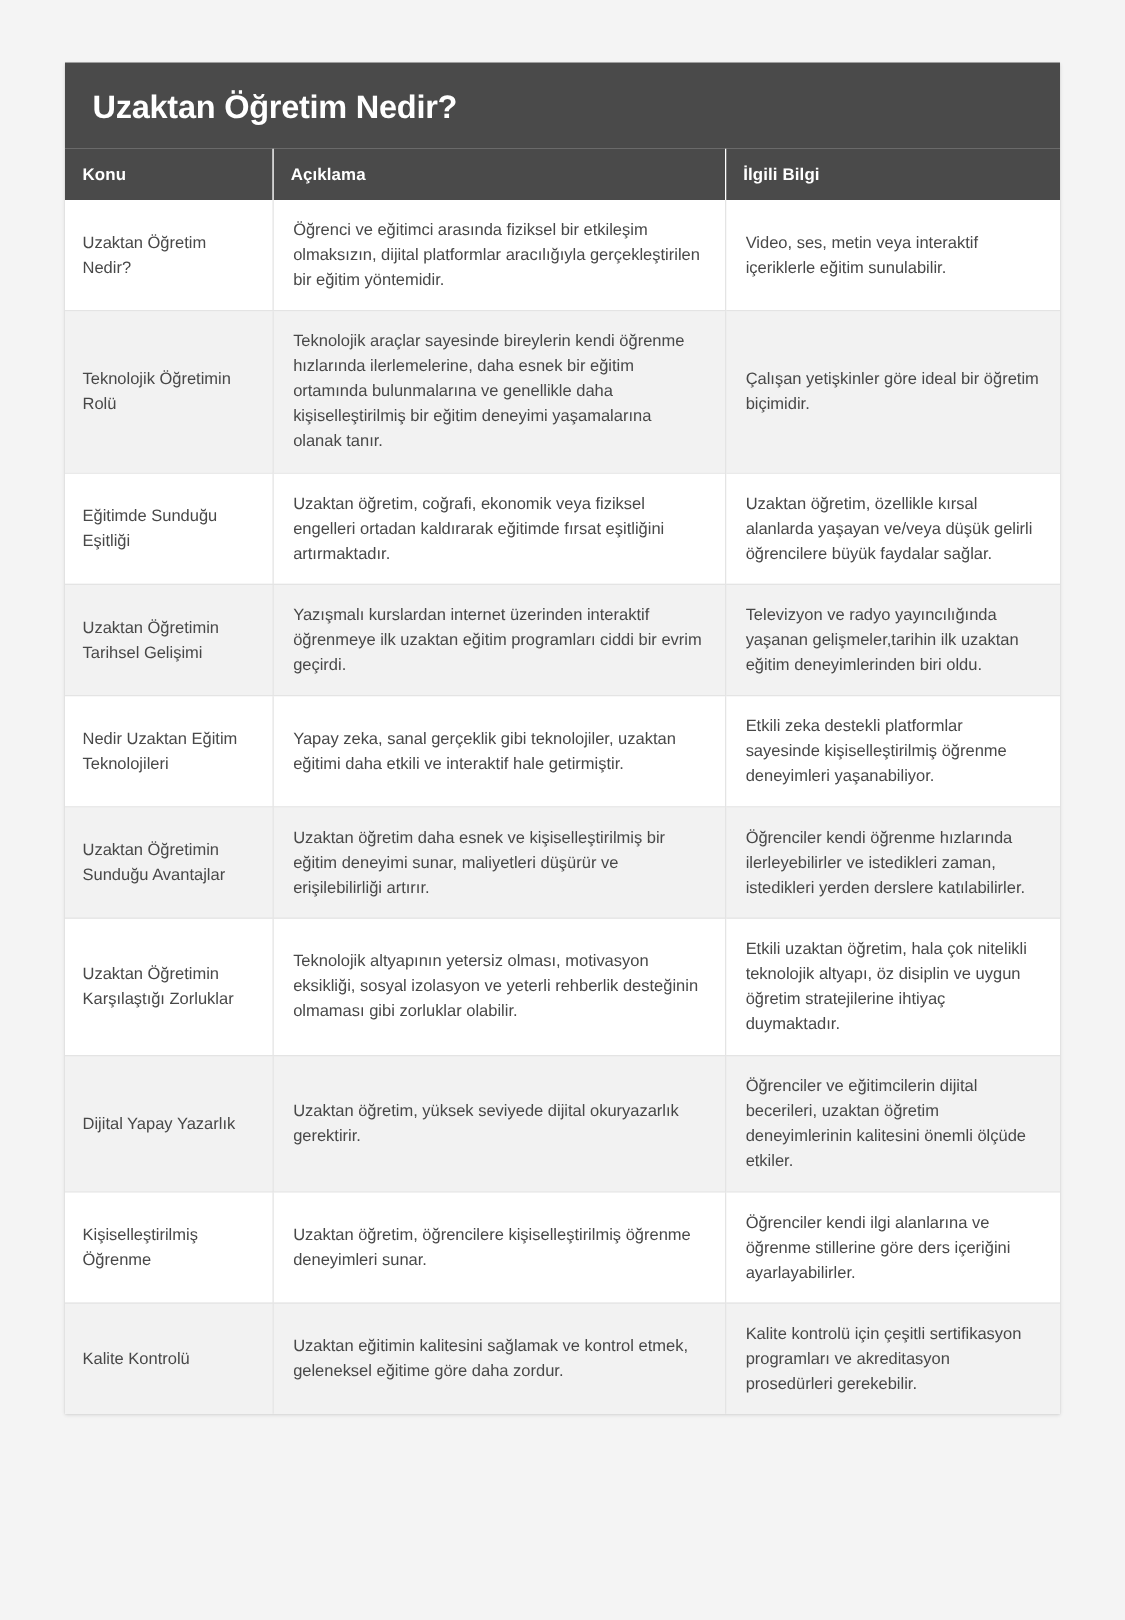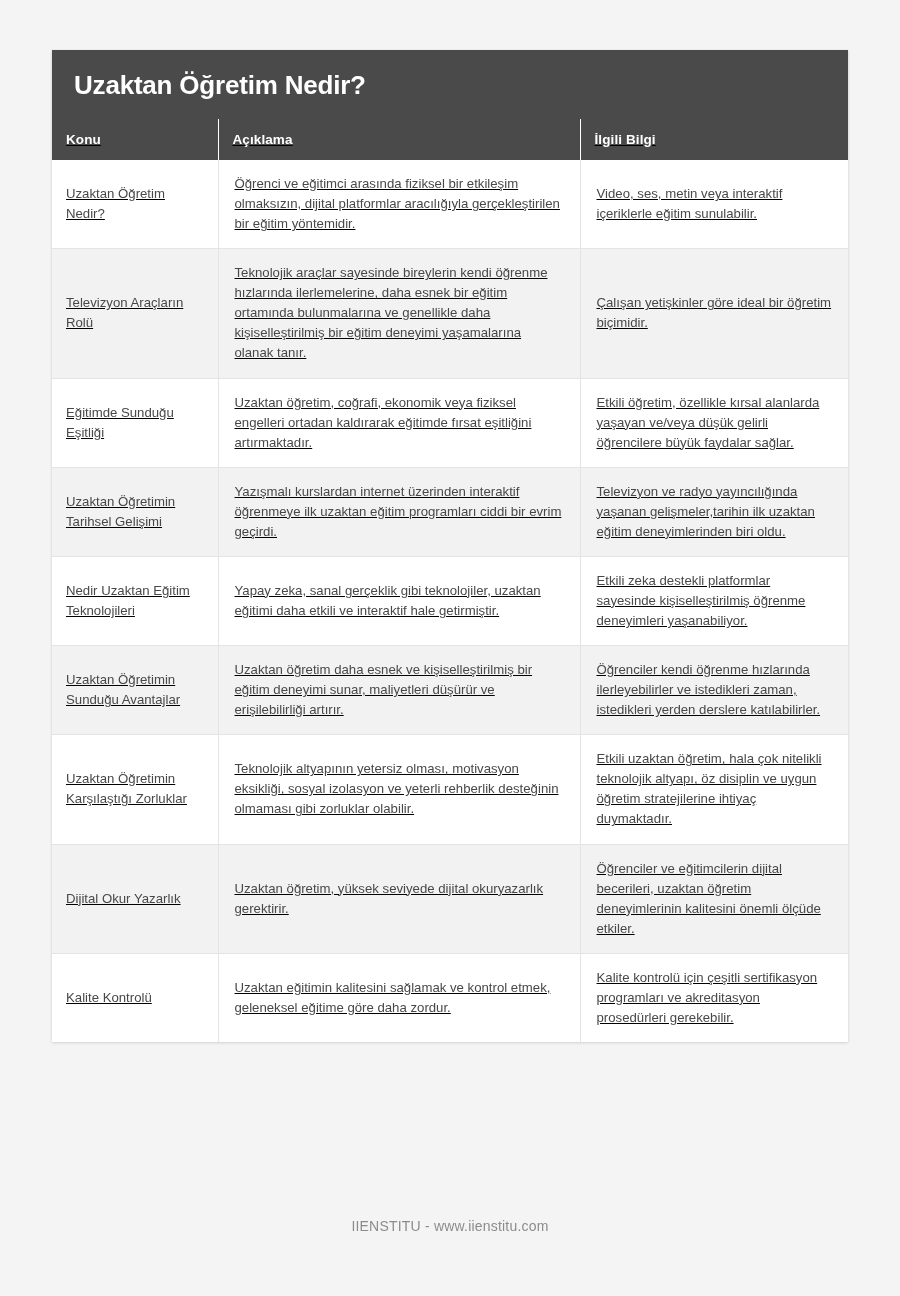--- a/index.html
+++ b/index.html
@@ -49,21 +49,20 @@
     color: #ffffff;
     font-family: "Liberation Sans", sans-serif;
   }
 
   
   table.data-table {
     width: 100%;
     border-collapse: collapse;
     table-layout: fixed;
     font-size: 13.2px;
-    text-decoration: underline;
   }
 
   table.data-table col.col-konu     { width: 166px; }
   table.data-table col.col-aciklama { width: 362px; }
   table.data-table col.col-bilgi    { width: 268px; }
 
   thead th {
     background: #4a4a4a;
     color: #ffffff;
     font-size: 13.5px;
@@ -133,28 +132,28 @@
           <th>İlgili Bilgi</th>
         </tr>
       </thead>
       <tbody>
         <tr>
           <td class="cell-konu">Uzaktan Öğretim Nedir?</td>
           <td class="cell-aciklama">Öğrenci ve eğitimci arasında fiziksel bir etkileşim olmaksızın, dijital platformlar aracılığıyla gerçekleştirilen bir eğitim yöntemidir.</td>
           <td class="cell-bilgi">Video, ses, metin veya interaktif içeriklerle eğitim sunulabilir.</td>
         </tr>
         <tr>
-          <td class="cell-konu">Televizyon Araçların Rolü</td>
+          <td class="cell-konu">Teknolojik Öğretimin Rolü</td>
           <td class="cell-aciklama">Teknolojik araçlar sayesinde bireylerin kendi öğrenme hızlarında ilerlemelerine, daha esnek bir eğitim ortamında bulunmalarına ve genellikle daha kişiselleştirilmiş bir eğitim deneyimi yaşamalarına olanak tanır.</td>
           <td class="cell-bilgi">Çalışan yetişkinler göre ideal bir öğretim biçimidir.</td>
         </tr>
         <tr>
           <td class="cell-konu">Eğitimde Sunduğu Eşitliği</td>
           <td class="cell-aciklama">Uzaktan öğretim, coğrafi, ekonomik veya fiziksel engelleri ortadan kaldırarak eğitimde fırsat eşitliğini artırmaktadır.</td>
-          <td class="cell-bilgi">Etkili öğretim, özellikle kırsal alanlarda yaşayan ve/veya düşük gelirli öğrencilere büyük faydalar sağlar.</td>
+          <td class="cell-bilgi">Uzaktan öğretim, özellikle kırsal alanlarda yaşayan ve/veya düşük gelirli öğrencilere büyük faydalar sağlar.</td>
         </tr>
         <tr>
           <td class="cell-konu">Uzaktan Öğretimin Tarihsel Gelişimi</td>
           <td class="cell-aciklama">Yazışmalı kurslardan internet üzerinden interaktif öğrenmeye ilk uzaktan eğitim programları ciddi bir evrim geçirdi.</td>
           <td class="cell-bilgi">Televizyon ve radyo yayıncılığında yaşanan gelişmeler,tarihin ilk uzaktan eğitim deneyimlerinden biri oldu.</td>
         </tr>
         <tr>
           <td class="cell-konu">Nedir Uzaktan Eğitim Teknolojileri</td>
           <td class="cell-aciklama">Yapay zeka, sanal gerçeklik gibi teknolojiler, uzaktan eğitimi daha etkili ve interaktif hale getirmiştir.</td>
           <td class="cell-bilgi">Etkili zeka destekli platformlar sayesinde kişiselleştirilmiş öğrenme deneyimleri yaşanabiliyor.</td>
@@ -163,29 +162,33 @@
           <td class="cell-konu">Uzaktan Öğretimin Sunduğu Avantajlar</td>
           <td class="cell-aciklama">Uzaktan öğretim daha esnek ve kişiselleştirilmiş bir eğitim deneyimi sunar, maliyetleri düşürür ve erişilebilirliği artırır.</td>
           <td class="cell-bilgi">Öğrenciler kendi öğrenme hızlarında ilerleyebilirler ve istedikleri zaman, istedikleri yerden derslere katılabilirler.</td>
         </tr>
         <tr>
           <td class="cell-konu">Uzaktan Öğretimin Karşılaştığı Zorluklar</td>
           <td class="cell-aciklama">Teknolojik altyapının yetersiz olması, motivasyon eksikliği, sosyal izolasyon ve yeterli rehberlik desteğinin olmaması gibi zorluklar olabilir.</td>
           <td class="cell-bilgi">Etkili uzaktan öğretim, hala çok nitelikli teknolojik altyapı, öz disiplin ve uygun öğretim stratejilerine ihtiyaç duymaktadır.</td>
         </tr>
         <tr>
-          <td class="cell-konu">Dijital Okur Yazarlık</td>
+          <td class="cell-konu">Dijital Yapay Yazarlık</td>
           <td class="cell-aciklama">Uzaktan öğretim, yüksek seviyede dijital okuryazarlık gerektirir.</td>
           <td class="cell-bilgi">Öğrenciler ve eğitimcilerin dijital becerileri, uzaktan öğretim deneyimlerinin kalitesini önemli ölçüde etkiler.</td>
+        </tr>
+        <tr>
+          <td class="cell-konu">Kişiselleştirilmiş Öğrenme</td>
+          <td class="cell-aciklama">Uzaktan öğretim, öğrencilere kişiselleştirilmiş öğrenme deneyimleri sunar.</td>
+          <td class="cell-bilgi">Öğrenciler kendi ilgi alanlarına ve öğrenme stillerine göre ders içeriğini ayarlayabilirler.</td>
         </tr>
         <tr>
           <td class="cell-konu">Kalite Kontrolü</td>
           <td class="cell-aciklama">Uzaktan eğitimin kalitesini sağlamak ve kontrol etmek, geleneksel eğitime göre daha zordur.</td>
           <td class="cell-bilgi">Kalite kontrolü için çeşitli sertifikasyon programları ve akreditasyon prosedürleri gerekebilir.</td>
         </tr>
       </tbody>
     </table>
 
   </div>
 
-  <div class="footer">IIENSTITU - www.iienstitu.com</div>
 
 </div>
 
 </body></html>

